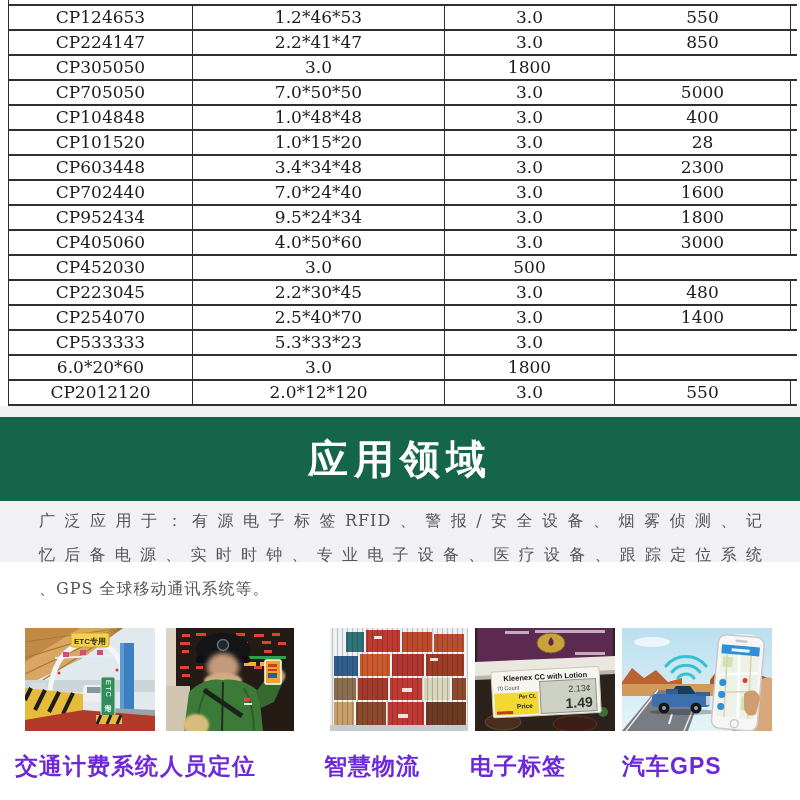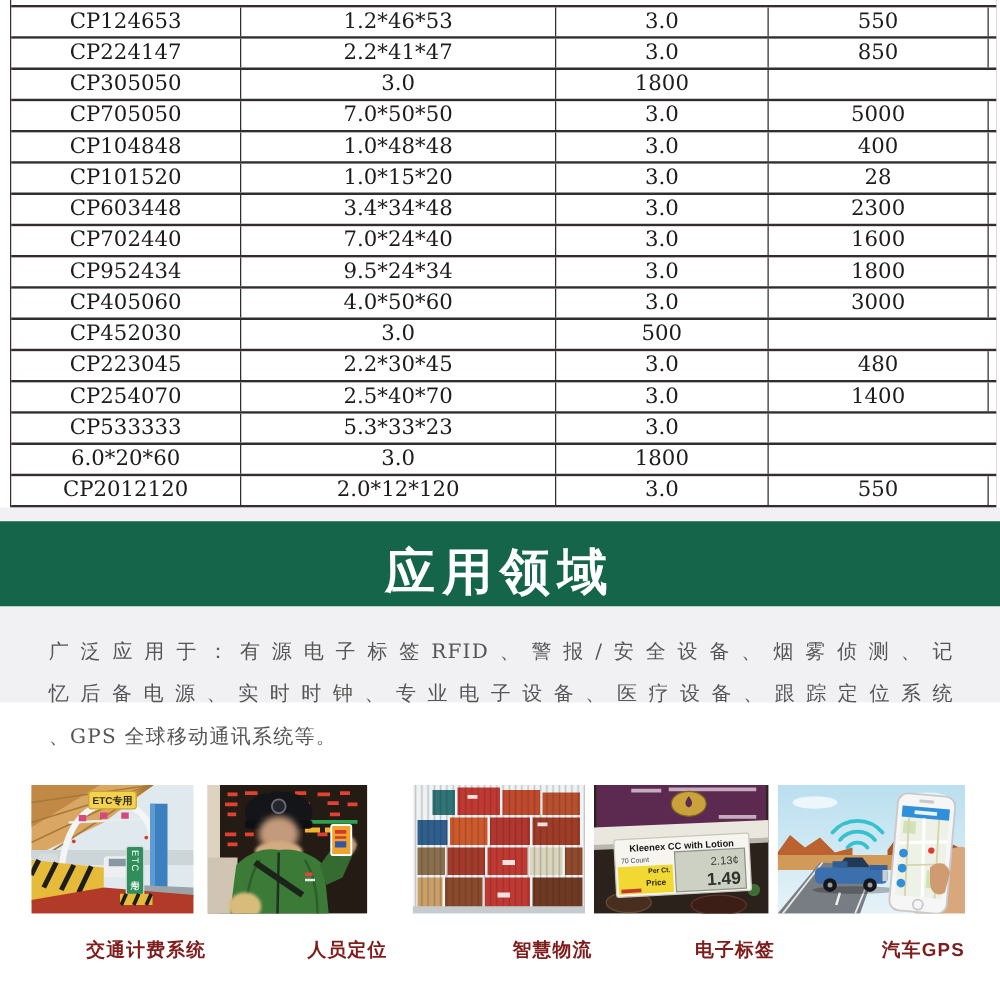--- a/index.html
+++ b/index.html
@@ -1,55 +1,55 @@
 <!DOCTYPE html>
 <html><head>
 <meta charset="utf-8">
 <style>
   *{box-sizing:border-box;margin:0;padding:0}
   html,body{width:800px;height:800px}
   body{position:relative;background:#fff;overflow:hidden;font-family:"Liberation Sans",sans-serif}
 
   
-  .spec-table{position:absolute;left:8px;top:0;width:789px;background:#be185d;border-left:1px solid #2f2f2f}
+  .spec-table{position:absolute;left:8px;top:0;width:789px;background:#4d7c0f;border-left:1px solid #2f2f2f}
   .trow{display:flex;height:25px;border-bottom:2px solid #2f2f2f;background:#fff}
   .trow.partial{height:6px}
   .tcell{height:23px;line-height:23px;text-align:center;overflow:hidden;
          font-family:"DejaVu Serif","Liberation Serif",serif;font-size:17px;color:#1c1c1c;
          border-right:1px solid #2f2f2f}
   .tcell:nth-child(1){width:184px}
   .tcell:nth-child(2){width:252px}
   .tcell:nth-child(3){width:170px}
   .tcell:nth-child(4){width:176px}
   .tspacer{width:6px}
 
   
   .gray-band{position:absolute;left:0;top:406px;width:800px;height:156px;background:#f1f1f3}
-  .banner{position:absolute;left:0;top:417px;width:800px;height:68px;background:#146549;
-          display:flex;align-items:flex-end;justify-content:center}
+  .banner{position:absolute;left:0;top:417px;width:800px;height:84px;background:#146549;
+          display:flex;align-items:center;justify-content:center}
   .banner span{font-family:"DejaVu Serif","Liberation Serif",serif;font-size:40px;font-weight:600;
                color:#ffffff;letter-spacing:6px}
 
   
   .app-text{position:absolute;left:39px;top:504px;width:724px;
             font-family:"DejaVu Serif","Liberation Serif",serif;font-size:16px;color:#555;
             line-height:34px;letter-spacing:1px}
   .app-text .jline{text-align:justify;text-align-last:justify}
 
   
   .gimg{position:absolute;top:628px;height:103px;overflow:hidden}
   .gimg svg{display:block;width:100%;height:100%}
   #fig-toll{left:25px;width:130px}
   #fig-worker{left:166px;width:128px}
   #fig-containers{left:330px;width:138px}
   #fig-label{left:475px;width:140px}
   #fig-gps{left:622px;width:150px}
 
-  .gcap{position:absolute;top:751px;height:30px;text-align:right;
-        font-family:"Liberation Sans",sans-serif;font-weight:bold;font-size:15px;color:#7f1d1d;letter-spacing:1px}
+  .gcap{position:absolute;top:751px;height:30px;text-align:left;
+        font-family:"Liberation Sans",sans-serif;font-weight:bold;font-size:23px;color:#6d28d9;letter-spacing:1px}
   #cap-1{left:15px;width:150px}
   #cap-2{left:160px;width:150px}
   #cap-3{left:324px;width:150px}
   #cap-4{left:470px;width:150px}
   #cap-5{left:622px;width:150px}
 
   svg text{font-family:"Liberation Sans",sans-serif}
   .vtext{writing-mode:vertical-rl;letter-spacing:1px}
 </style>
 </head>

